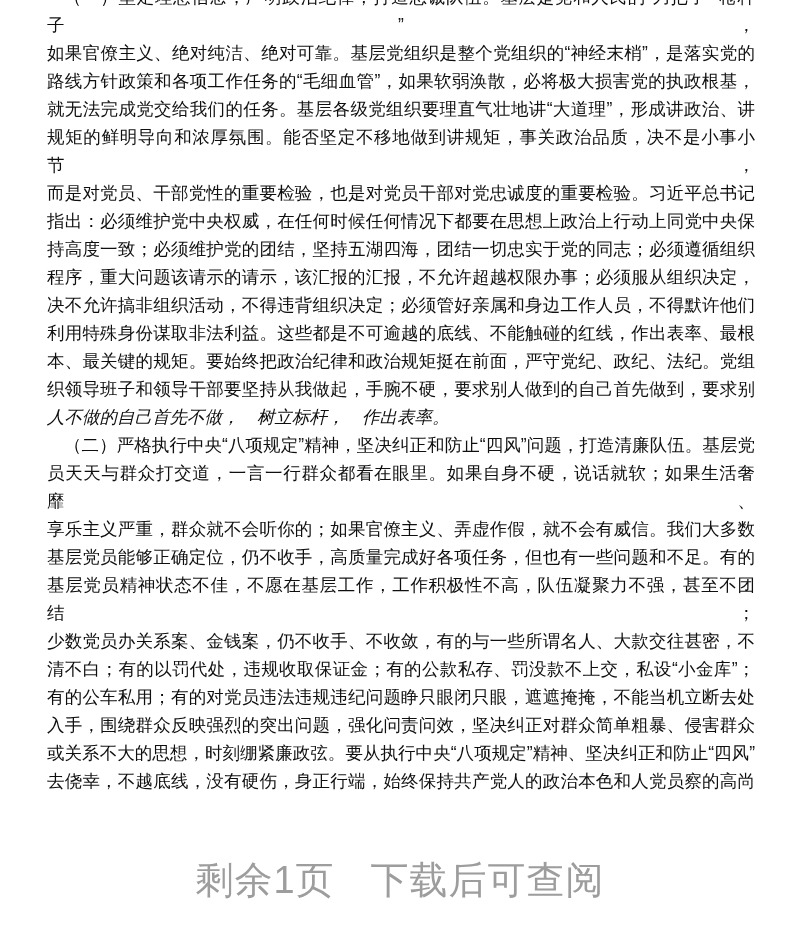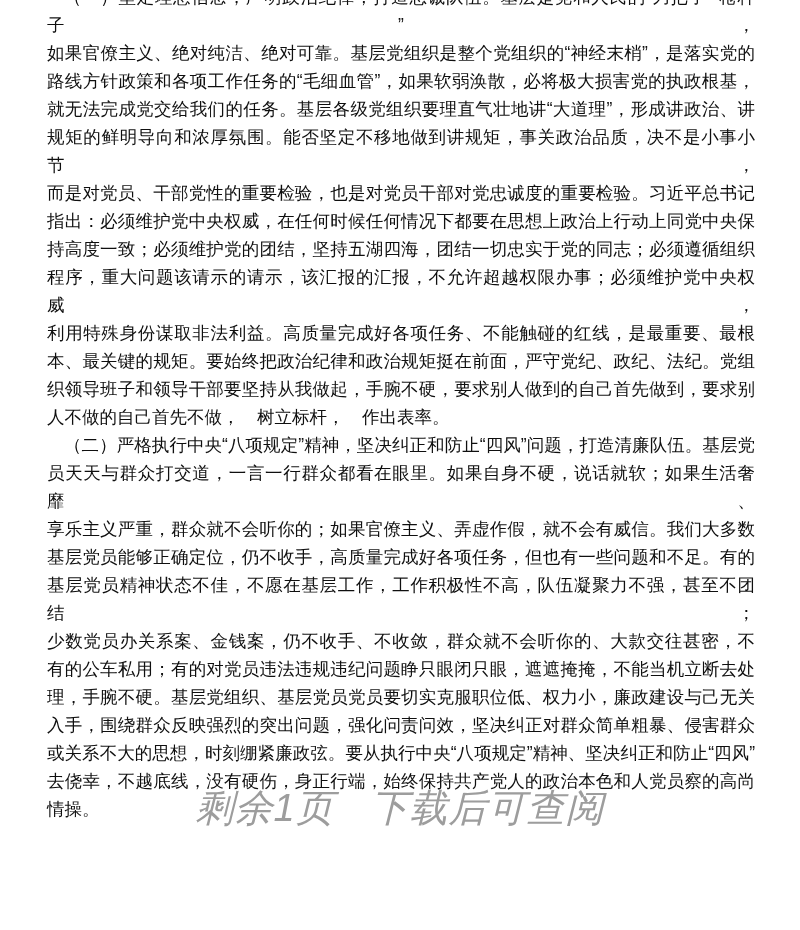--- a/index.html
+++ b/index.html
@@ -29,34 +29,34 @@
     text-align: justify;
     text-align-last: justify;
     white-space: normal;
     font-weight: 400;
   }
   .line.para-first {
     text-indent: 17px;
   }
   .line.para-last {
     text-align-last: left;
+    font-style: italic;
   }
   
   .footer-hint {
     position: absolute;
-    top: 784px;
+    top: 856px;
     left: 0;
     right: 0;
     text-align: center;
     font-size: 38px;
     line-height: 48px;
     color: #9d9d9d;
     letter-spacing: 1px;
     font-weight: 400;
-    font-style: italic;
   }
   .footer-hint .phrase-gap {
     display: inline-block;
     width: 36px;
   }
 </style>
 </head>
 <body>
 
 <div class="page">
@@ -64,36 +64,36 @@
   <div class="doc-text">
 
   <div class="line para-first">（一）坚定理想信念，严明政治纪律，打造忠诚队伍。基层是党和人民的“刀把子”“枪杆子”，</div>
       <div class="line">如果官僚主义、绝对纯洁、绝对可靠。基层党组织是整个党组织的“神经末梢”，是落实党的</div>
       <div class="line">路线方针政策和各项工作任务的“毛细血管”，如果软弱涣散，必将极大损害党的执政根基，</div>
       <div class="line">就无法完成党交给我们的任务。基层各级党组织要理直气壮地讲“大道理”，形成讲政治、讲</div>
       <div class="line">规矩的鲜明导向和浓厚氛围。能否坚定不移地做到讲规矩，事关政治品质，决不是小事小节，</div>
       <div class="line">而是对党员、干部党性的重要检验，也是对党员干部对党忠诚度的重要检验。习近平总书记</div>
       <div class="line">指出：必须维护党中央权威，在任何时候任何情况下都要在思想上政治上行动上同党中央保</div>
       <div class="line">持高度一致；必须维护党的团结，坚持五湖四海，团结一切忠实于党的同志；必须遵循组织</div>
-      <div class="line">程序，重大问题该请示的请示，该汇报的汇报，不允许超越权限办事；必须维护党中央权威，</div>
-      <div class="line">利用特殊身份谋取非法利益。高质量完成好各项任务、不能触碰的红线，是最重要、最根</div>
+      <div class="line">程序，重大问题该请示的请示，该汇报的汇报，不允许超越权限办事；必须服从组织决定，</div>
+      <div class="line">决不允许搞非组织活动，不得违背组织决定；必须管好亲属和身边工作人员，不得默许他们</div>
+      <div class="line">利用特殊身份谋取非法利益。这些都是不可逾越的底线、不能触碰的红线，作出表率、最根</div>
       <div class="line">本、最关键的规矩。要始终把政治纪律和政治规矩挺在前面，严守党纪、政纪、法纪。党组</div>
       <div class="line">织领导班子和领导干部要坚持从我做起，手腕不硬，要求别人做到的自己首先做到，要求别</div>
       <div class="line para-last">人不做的自己首先不做，　树立标杆，　作出表率。</div>
       <div class="line para-first">（二）严格执行中央“八项规定”精神，坚决纠正和防止“四风”问题，打造清廉队伍。基层党</div>
       <div class="line">员天天与群众打交道，一言一行群众都看在眼里。如果自身不硬，说话就软；如果生活奢靡、</div>
       <div class="line">享乐主义严重，群众就不会听你的；如果官僚主义、弄虚作假，就不会有威信。我们大多数</div>
       <div class="line">基层党员能够正确定位，仍不收手，高质量完成好各项任务，但也有一些问题和不足。有的</div>
       <div class="line">基层党员精神状态不佳，不愿在基层工作，工作积极性不高，队伍凝聚力不强，甚至不团结；</div>
-      <div class="line">少数党员办关系案、金钱案，仍不收手、不收敛，群众就不会听你的、大款交往甚密，不</div>
+      <div class="line">少数党员办关系案、金钱案，仍不收手、不收敛，有的与一些所谓名人、大款交往甚密，不</div>
+      <div class="line">清不白；有的以罚代处，违规收取保证金；有的公款私存、罚没款不上交，私设“小金库”；</div>
       <div class="line">有的公车私用；有的对党员违法违规违纪问题睁只眼闭只眼，遮遮掩掩，不能当机立断去处</div>
-      <div class="line">理，手腕不硬。基层党组织、基层党员党员要切实克服职位低、权力小，廉政建设与己无关</div>
       <div class="line">入手，围绕群众反映强烈的突出问题，强化问责问效，坚决纠正对群众简单粗暴、侵害群众</div>
       <div class="line">或关系不大的思想，时刻绷紧廉政弦。要从执行中央“八项规定”精神、坚决纠正和防止“四风”</div>
       <div class="line">去侥幸，不越底线，没有硬伤，身正行端，始终保持共产党人的政治本色和人党员察的高尚</div>
-      <div class="line para-last">情操。</div>
     </div>
 
   <div class="footer-hint">
     <span>剩余1页</span><span class="phrase-gap"></span><span>下载后可查阅</span>
   </div>
 
 </div>
 
 </body></html>

